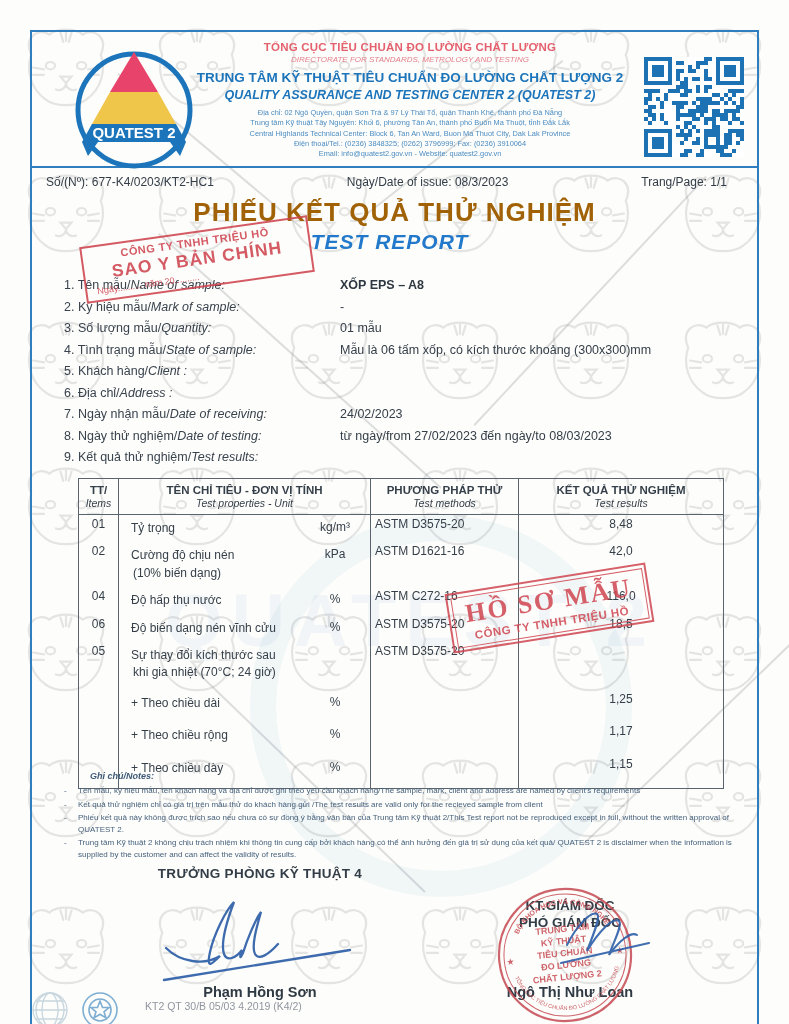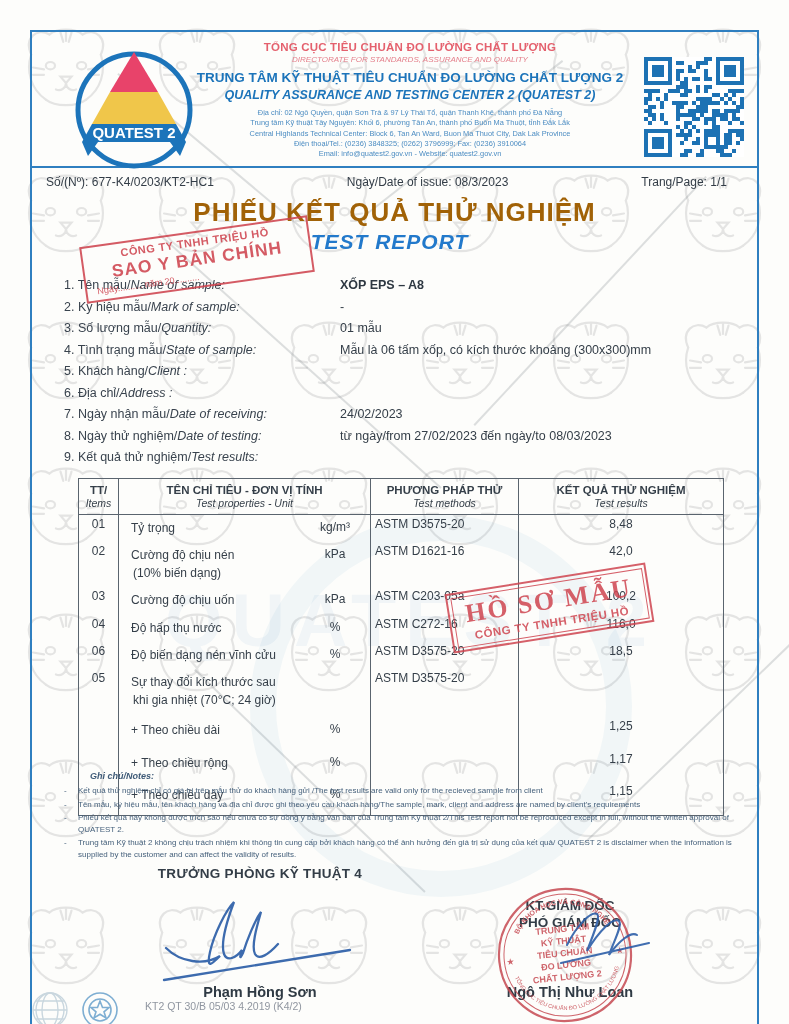--- a/index.html
+++ b/index.html
@@ -354,21 +354,21 @@
       <polygon points="76,8 100,48 52,48" fill="#e8436a"></polygon>
       <polygon points="52,48 100,48 118,80 34,80" fill="#f0c64a"></polygon>
       <polygon points="34,80 118,80 128,98 24,98" fill="#1c74ba"></polygon>
       <polygon points="24,98 40,98 30,112" fill="#1c74ba"></polygon>
       <polygon points="112,98 128,98 122,112" fill="#1c74ba"></polygon>
       <text x="76" y="94" text-anchor="middle" font-size="15" font-weight="bold" fill="#ffffff" font-family="Liberation Sans, sans-serif">QUATEST 2</text>
     </svg>
 
     <div class="org-block">
       <div class="org-vi">TỔNG CỤC TIÊU CHUẨN ĐO LƯỜNG CHẤT LƯỢNG</div>
-      <div class="org-en">DIRECTORATE FOR STANDARDS, ASSURANCE AND QUALITY</div>
+      <div class="org-en">DIRECTORATE FOR STANDARDS, METROLOGY AND TESTING</div>
       <div class="center-vi">TRUNG TÂM KỸ THUẬT TIÊU CHUẨN ĐO LƯỜNG CHẤT LƯỢNG 2</div>
       <div class="center-en">QUALITY ASSURANCE AND TESTING CENTER 2 (QUATEST 2)</div>
       <div class="addr">
         <div>Địa chỉ: 02 Ngô Quyền, quận Sơn Trà &amp; 97 Lý Thái Tổ, quận Thanh Khê, thành phố Đà Nẵng</div>
         <div>Trung tâm Kỹ thuật Tây Nguyên: Khối 6, phường Tân An, thành phố Buôn Ma Thuột, tỉnh Đắk Lắk</div>
         <div>Central Highlands Technical Center: Block 6, Tan An Ward, Buon Ma Thuot City, Dak Lak Province</div>
         <div>Điện thoại/Tel.: (0236) 3848325; (0262) 3796999; Fax: (0236) 3910064</div>
         <div>Email: info@quatest2.gov.vn - Website: quatest2.gov.vn</div>
       </div>
     </div>
@@ -692,31 +692,20 @@
           <td class="prop">
               <div class="prop-cell">
                 <div class="prop-name"><span>Cường độ chịu nén</span><div class="line2">(10% biến dạng)</div></div>
                 <div class="prop-unit">kPa</div>
               </div>
             </td>
           <td class="method">ASTM D1621-16</td>
           <td class="result">42,0</td>
         </tr>
         <tr>
-          <td class="tt" style="border-left:none;">03</td>
-          <td class="prop">
-              <div class="prop-cell">
-                <div class="prop-name"><span>Cường độ chịu uốn</span></div>
-                <div class="prop-unit">kPa</div>
-              </div>
-            </td>
-          <td class="method">ASTM C203-05a</td>
-          <td class="result">100,2</td>
-        </tr>
-        <tr>
           <td class="tt" style="border-left:none;">04</td>
           <td class="prop">
               <div class="prop-cell">
                 <div class="prop-name"><span>Độ hấp thụ nước</span></div>
                 <div class="prop-unit">%</div>
               </div>
             </td>
           <td class="method">ASTM C272-16</td>
           <td class="result">116,0</td>
         </tr>
@@ -784,25 +773,25 @@
         <div class="big">HỒ SƠ MẪU</div>
         <div class="small">CÔNG TY TNHH TRIỆU HỒ</div>
       </div>
         </div>
     </div>
 
     <div class="notes">
       <div class="notes-title">Ghi chú/Notes:</div>
       <div class="note-item">
           <span class="dash"></span>
-          <span>Kết quả thử nghiệm chỉ có giá trị trên mẫu thử do khách hàng gửi /The test results are valid only for the recieved sample from client</span>
+          <span>Tên mẫu, ký hiệu mẫu, tên khách hàng và địa chỉ được ghi theo yêu cầu khách hàng/The sample, mark, client and address are named by client's requirements</span>
         </div>
       <div class="note-item">
           <span class="dash"></span>
-          <span>Tên mẫu, ký hiệu mẫu, tên khách hàng và địa chỉ được ghi theo yêu cầu khách hàng/The sample, mark, client and address are named by client's requirements</span>
+          <span>Kết quả thử nghiệm chỉ có giá trị trên mẫu thử do khách hàng gửi /The test results are valid only for the recieved sample from client</span>
         </div>
       <div class="note-item">
           <span class="dash"></span>
           <span>Phiếu kết quả này không được trích sao nếu chưa có sự đồng ý bằng văn bản của Trung tâm Kỹ thuật 2/This Test report not be reproduced except in full, without the written approval of QUATEST 2.</span>
         </div>
       <div class="note-item">
           <span class="dash"></span>
           <span>Trung tâm Kỹ thuật 2 không chịu trách nhiệm khi thông tin cung cấp bởi khách hàng có thể ảnh hưởng đến giá trị sử dụng của kết quả/ QUATEST 2 is disclaimer when the information is supplied by the customer and can affect the validity of results.</span>
         </div>
     </div>

